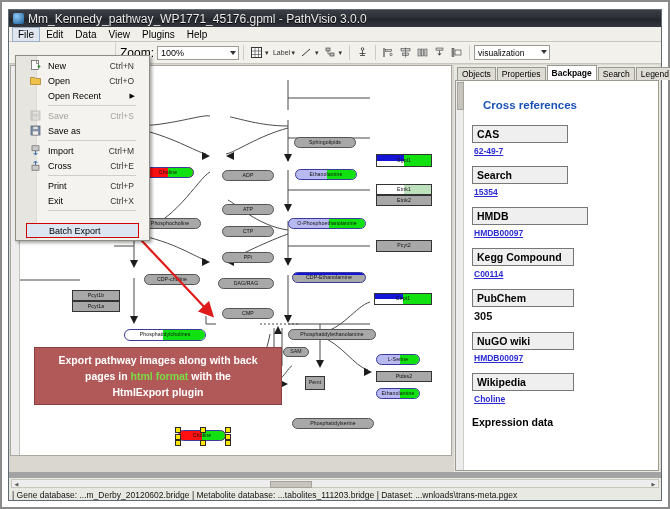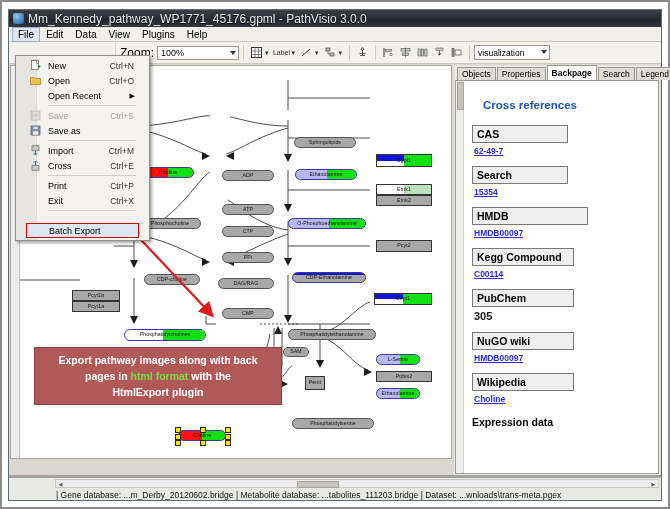--- a/index.html
+++ b/index.html
@@ -216,22 +216,22 @@
   }
   .xref-plain{
     color:#111;font-size:11px;margin:0 0 10px 2px;display:block;font-weight:bold;
   }
   .expr-title{font-weight:bold;font-size:10.5px;margin-top:12px;}
 
   
   .statusbar{
     flex:0 0 auto;height:22px;
     background:#e9e9e4;
-    border-top:3px solid #a3a3a3;
-    display:flex;flex-direction:column;padding-left:44px;
+    border-top:6px solid #a3a3a3;
+    display:flex;flex-direction:column;
   }
   .hscroll{
     height:9px;background:#ededed;border:1px solid #c9c7bd;
     position:relative;margin:1px 2px 0 2px;
   }
   .hscroll .thumb{
     position:absolute;left:40%;top:1px;width:40px;height:5px;background:#c6c4bc;border:1px solid #a5a39b;
   }
   .hscroll .sbtn{
     position:absolute;top:0;width:9px;height:7px;font-size:5px;color:#555;

